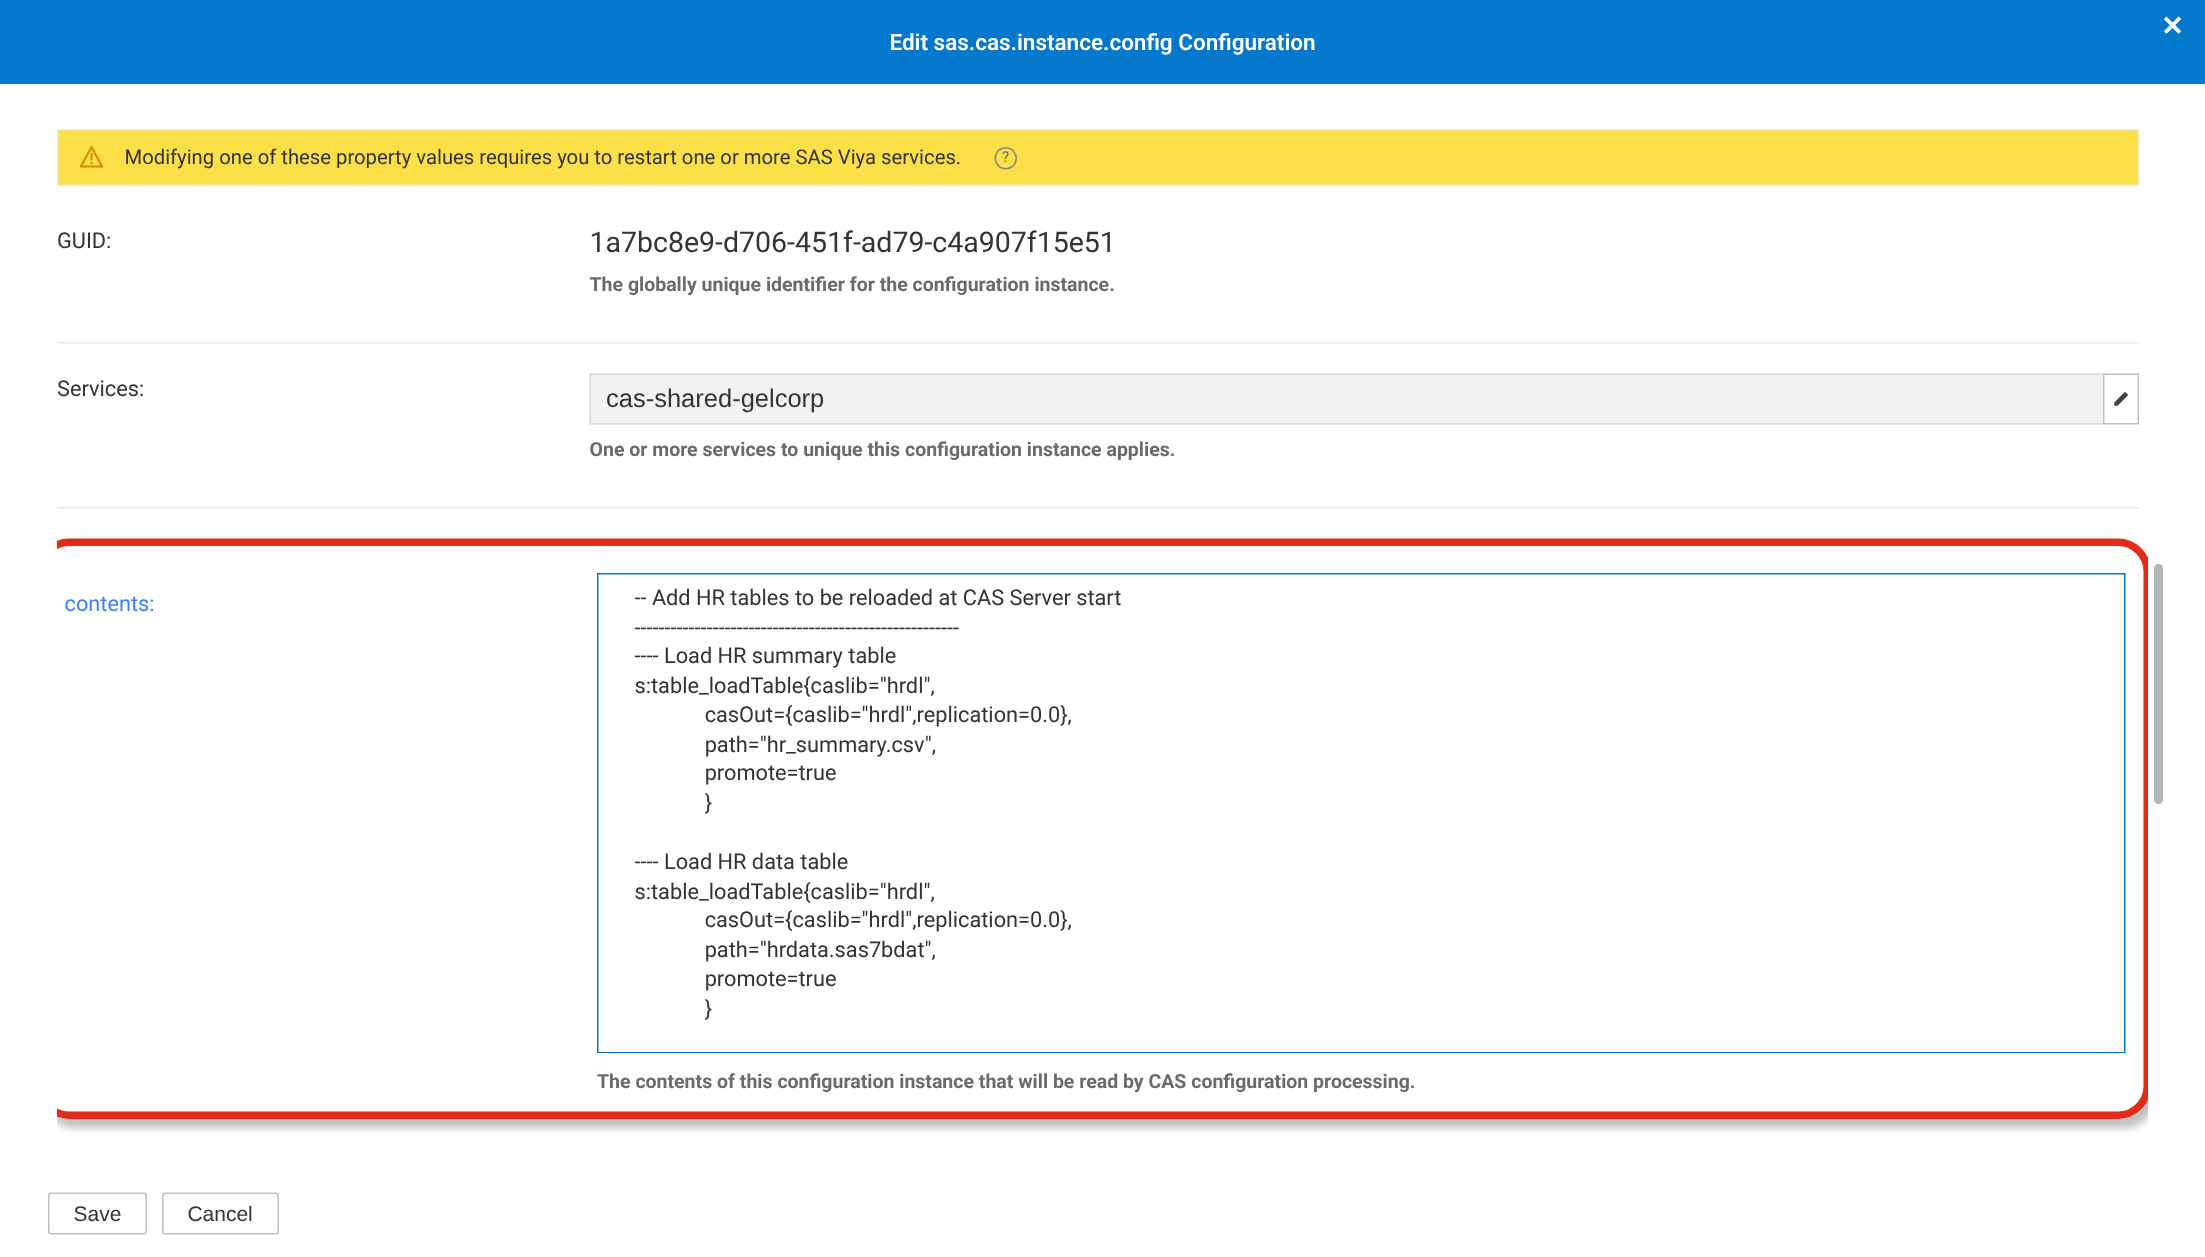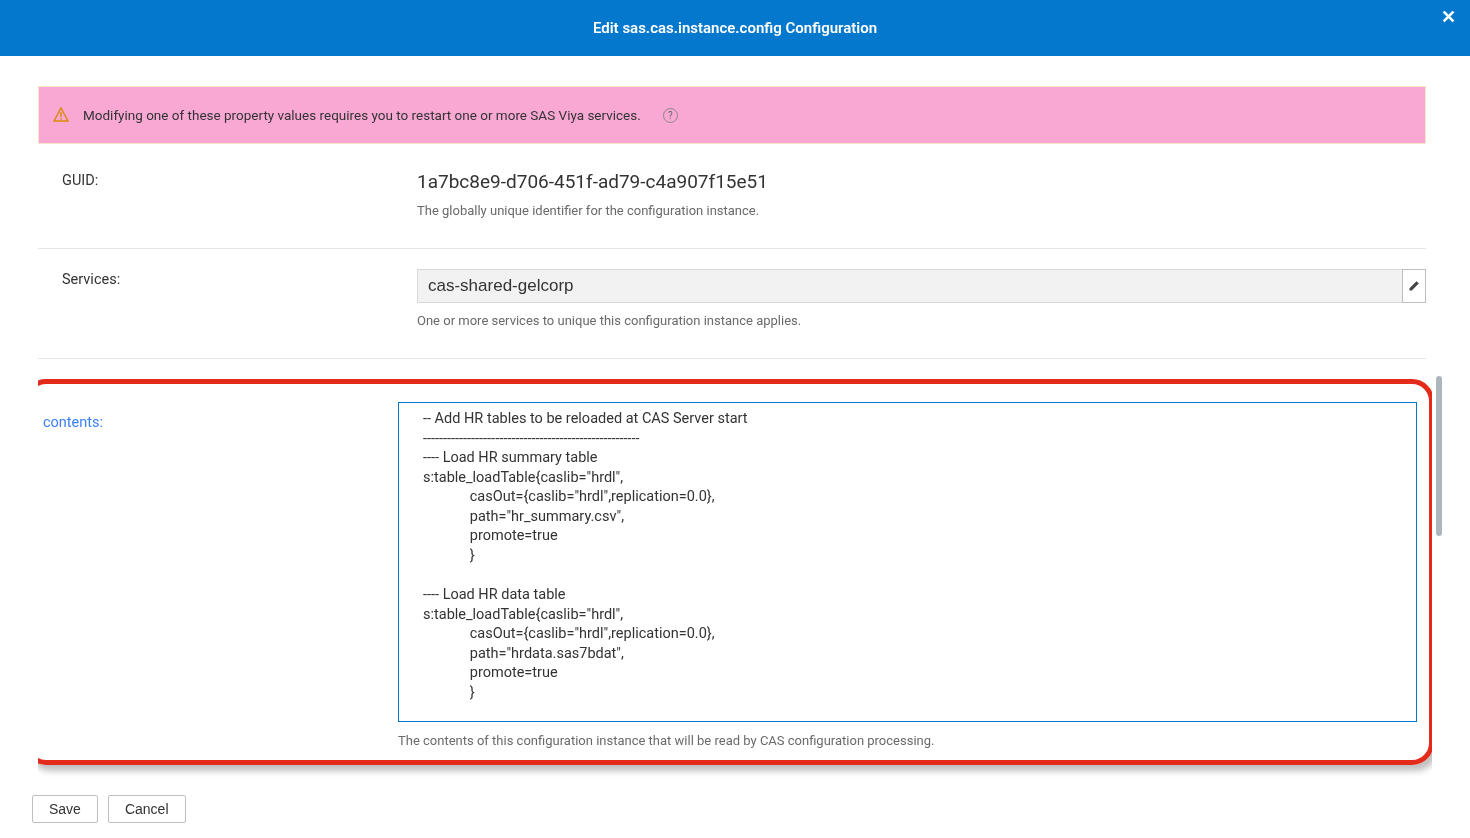--- a/index.html
+++ b/index.html
@@ -41,23 +41,23 @@
     bottom: 58px;
     overflow: hidden;
     padding: 30px 38px 0 38px;
   }
   .scroll-region {
     height: 100%;
     overflow-y: auto;
     padding-right: 6px;
   }
   .warn-banner {
-    background: #f9a8d4;
+    background: #fde047;
     border: 1px solid #f3e6c8;
-    padding: 20px 14px;
+    padding: 10px 14px;
     display: flex;
     align-items: center;
     gap: 14px;
     font-size: 13.5px;
     color: #333;
     margin-bottom: 26px;
   }
   .warn-icon svg { display: block; }
   .help-circle {
     display: inline-flex;
@@ -79,34 +79,34 @@
     margin-bottom: 20px;
     border-bottom: 1px solid #e6e6e6;
   }
   .field-row.no-border { border-bottom: none; margin-bottom: 0; }
   .field-label {
     width: 355px;
     flex-shrink: 0;
     color: #333;
     font-size: 14.5px;
     padding-top: 2px;
-    margin-left: 24px;
   }
   .field-content {
     flex: 1;
     color: #333;
   }
   .field-value {
     font-size: 19px;
     color: #333;
     margin-bottom: 10px;
   }
   .field-desc {
     font-size: 13px;
     color: #6a6a6a;
+    font-weight: bold;
   }
   .services-input-wrap {
     display: flex;
     align-items: stretch;
     margin-bottom: 10px;
   }
   .services-input {
     flex: 1;
     background: #f2f2f2;
     border: 1px solid #d9d9d9;

